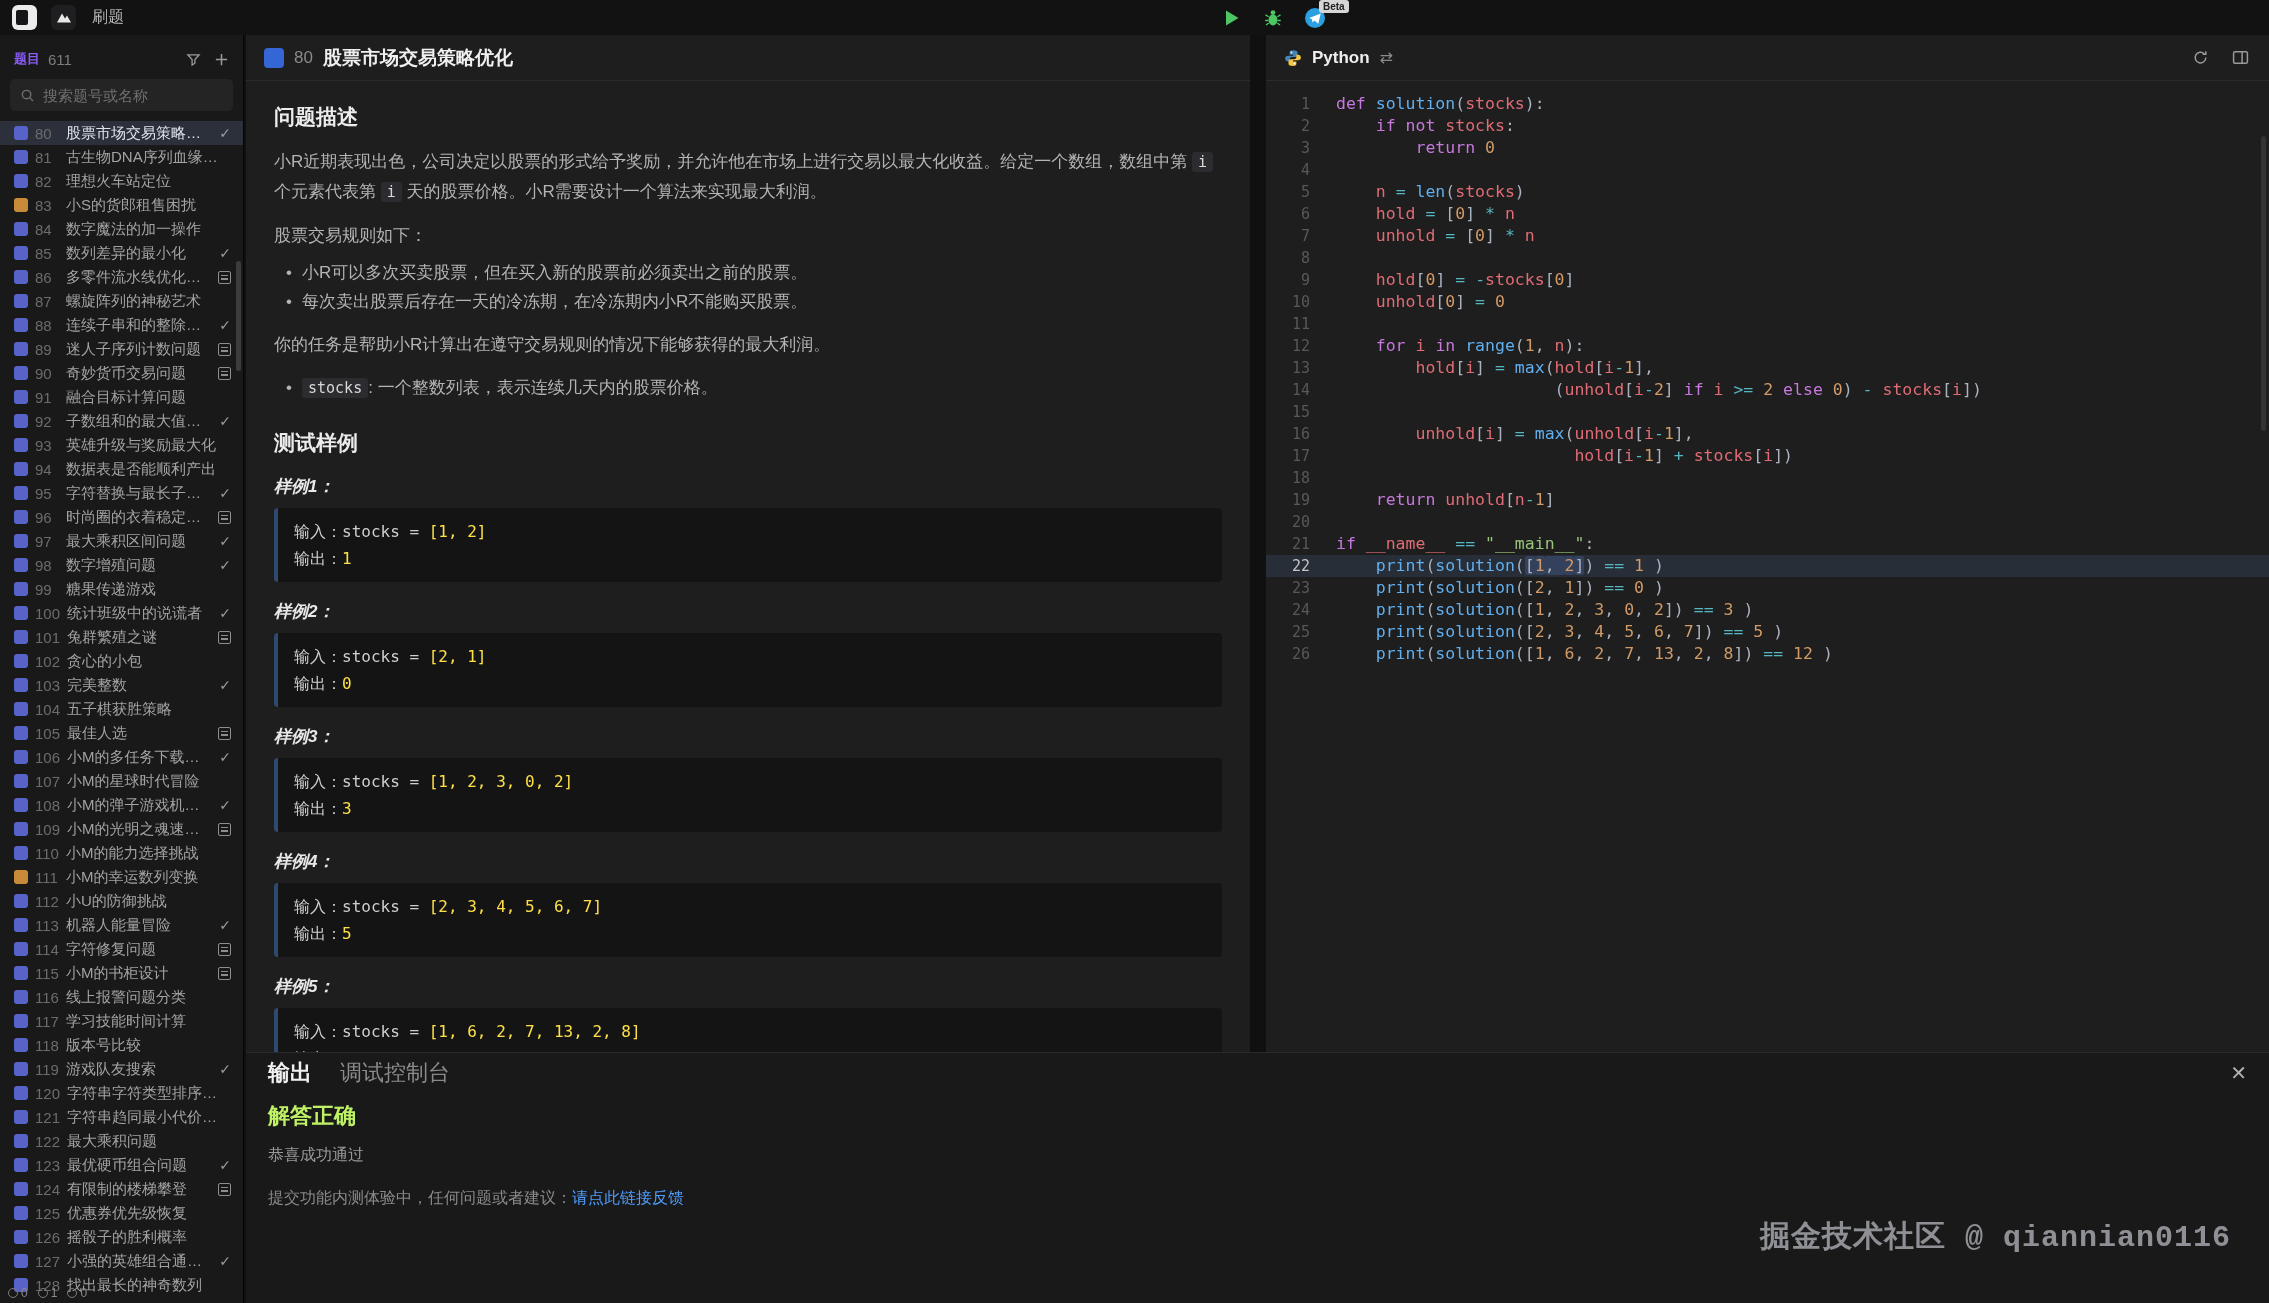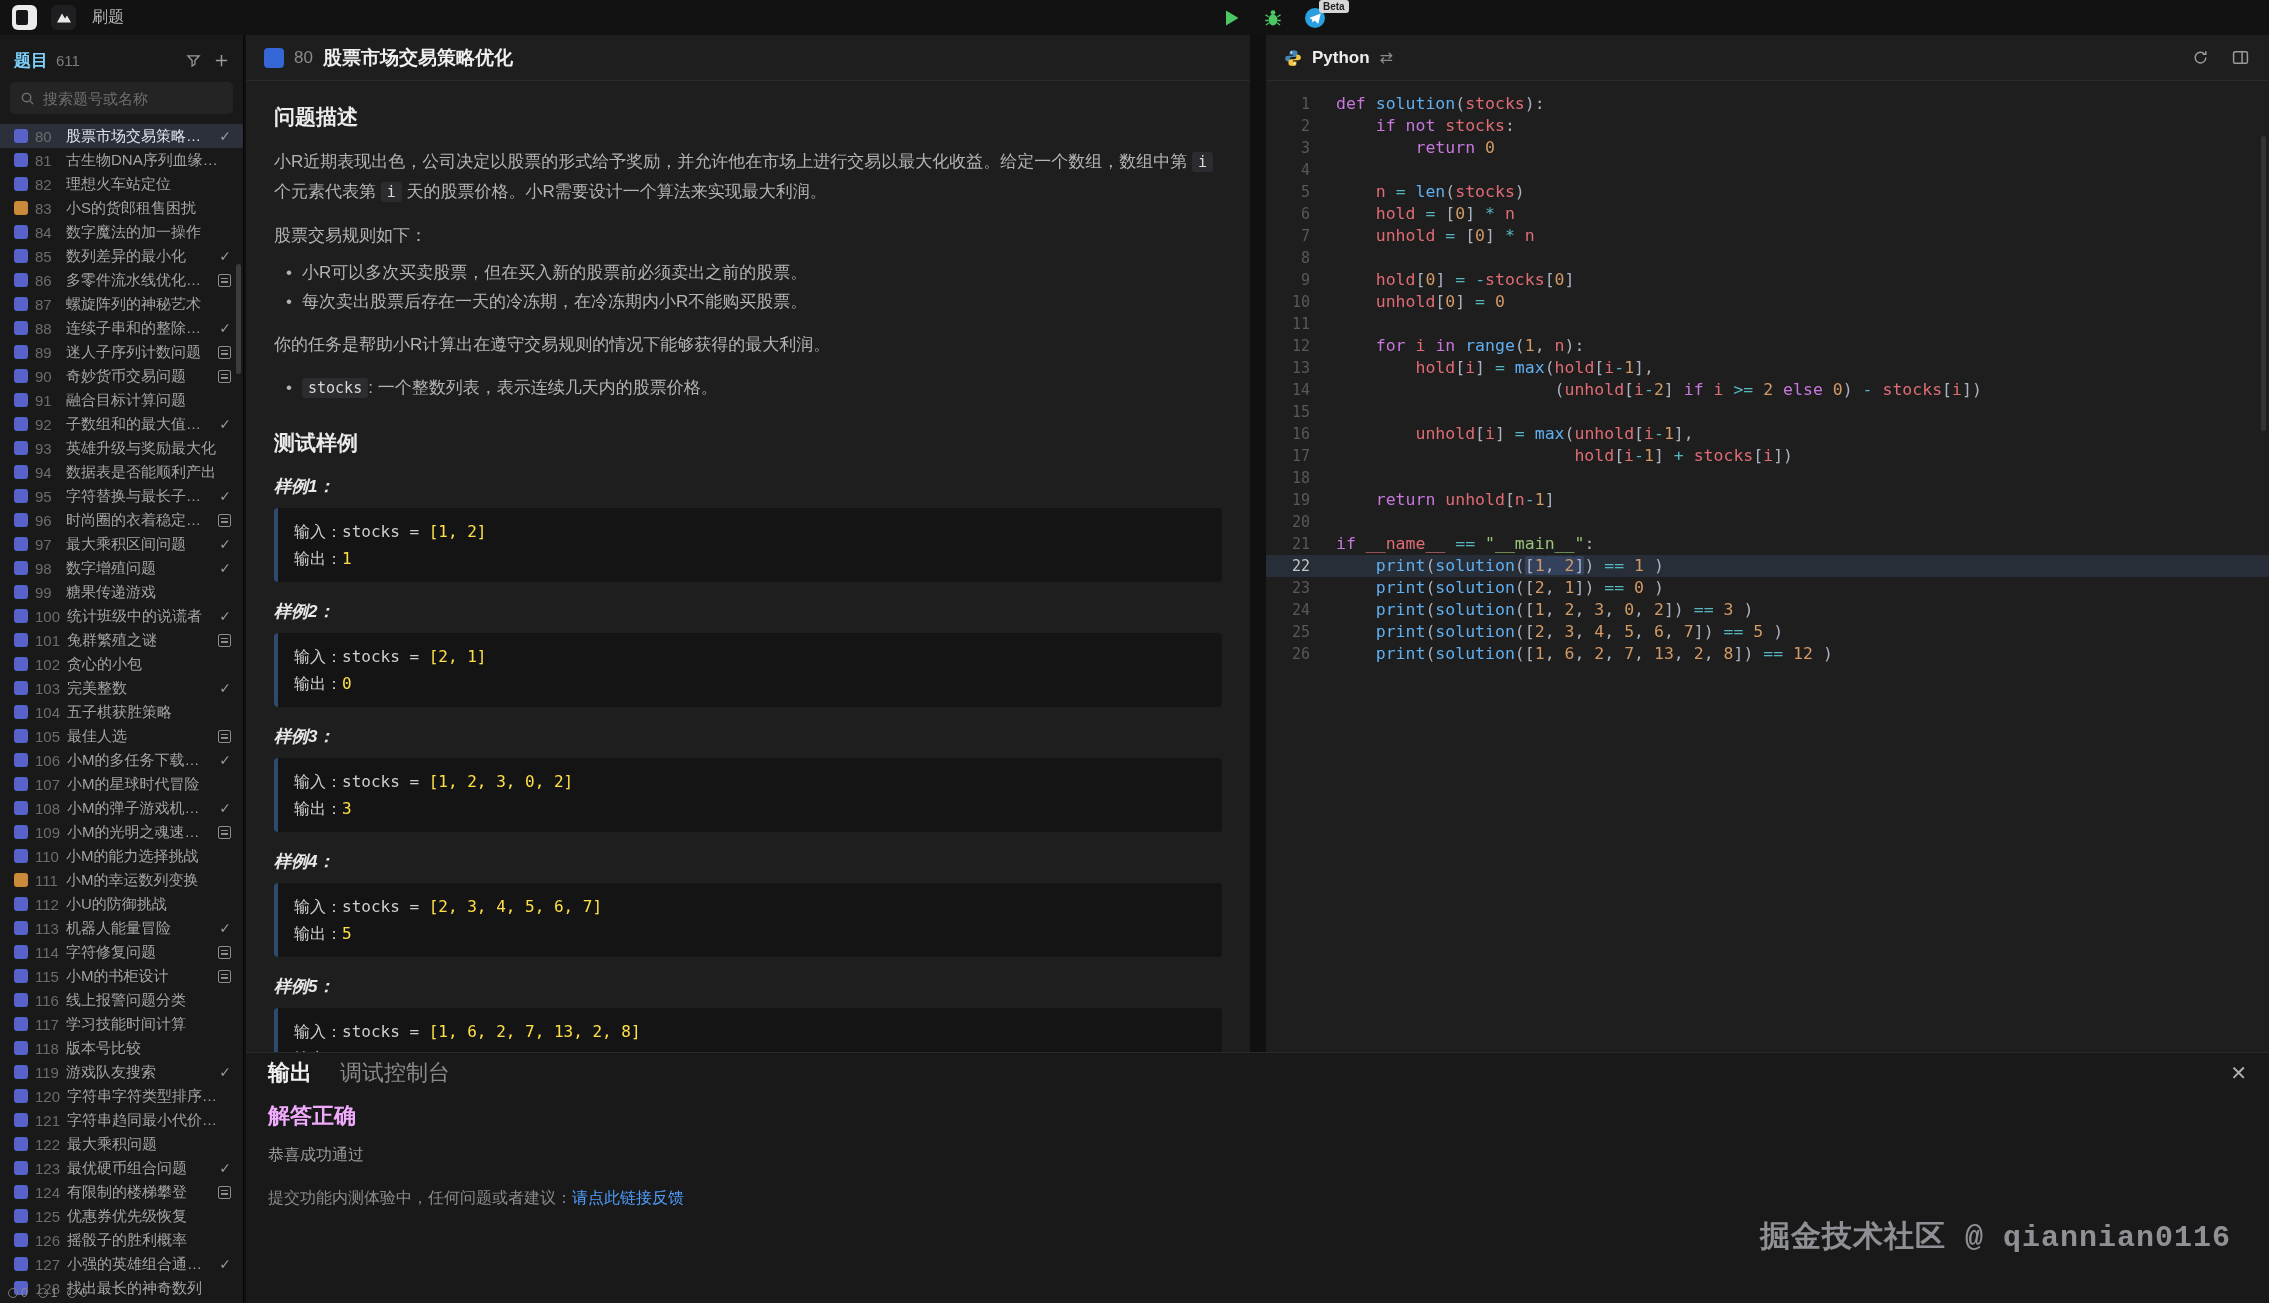--- a/index.html
+++ b/index.html
@@ -18,21 +18,21 @@
   .tb-actions{position:absolute;left:1218px;top:0;height:35px;display:flex;align-items:center;gap:16px;}
   .tb-btn{background:none;border:none;cursor:pointer;position:relative;width:26px;height:26px;
     display:flex;align-items:center;justify-content:center;border-radius:5px;}
   .beta{position:absolute;left:17px;top:-5px;background:#d6d6d6;color:#222;font-size:10px;line-height:13px;
     padding:0 4px;border-radius:3px;font-weight:700;}
 
   
   #sidebar{position:absolute;left:0;top:35px;width:244px;bottom:0;background:#191919;
     border-right:1px solid #050505;display:flex;flex-direction:column;}
   .sb-head{display:flex;align-items:center;padding:14px 12px 8px 14px;gap:8px;}
-  .sb-title{color:#7dd3fc;font-weight:700;font-size:17px;}
+  .sb-title{color:#8b5cf6;font-weight:700;font-size:13px;}
   .sb-count{color:#7d7d7d;font-size:15px;flex:1;}
   .sb-ico{display:flex;align-items:center;justify-content:center;width:20px;height:20px;cursor:pointer;}
   .search{margin:2px 10px 10px;height:32px;background:#242424;border-radius:5px;display:flex;align-items:center;
     gap:8px;padding:0 10px;}
   .search input{background:transparent;border:none;outline:none;color:#bbb;font-size:15px;width:170px;
     font-family:"Liberation Sans","DejaVu Sans",sans-serif;}
   .search input::placeholder{color:#6f6f6f;}
   #plist{flex:1;overflow:hidden;position:relative;}
   .row{height:24px;display:flex;align-items:center;gap:7px;padding:0 12px 0 14px;font-size:15px;cursor:pointer;}
   .row.selected{background:#2b303b;}
@@ -631,21 +631,21 @@
       </div>
   </section>
 
   <section id="bottom">
     <div class="bp-tabs">
       <span class="bp-tab active">输出</span>
       <span class="bp-tab">调试控制台</span>
       <button class="bp-close">✕</button>
     </div>
     <div class="bp-body">
-      <div class="result-title" style="color: #f0abfc;">解答正确</div>
+      <div class="result-title" style="color: #bef264;">解答正确</div>
       <div class="result-sub">恭喜成功通过</div>
       <div class="feedback">
         <span>提交功能内测体验中，任何问题或者建议：</span><a style="color: rgb(79, 157, 253);">请点此链接反馈</a>
       </div>
     </div>
     <div id="watermark">掘金技术社区 @ qiannian0116</div>
   </section>
 
   <div id="statusbar">
     <span class="st">

